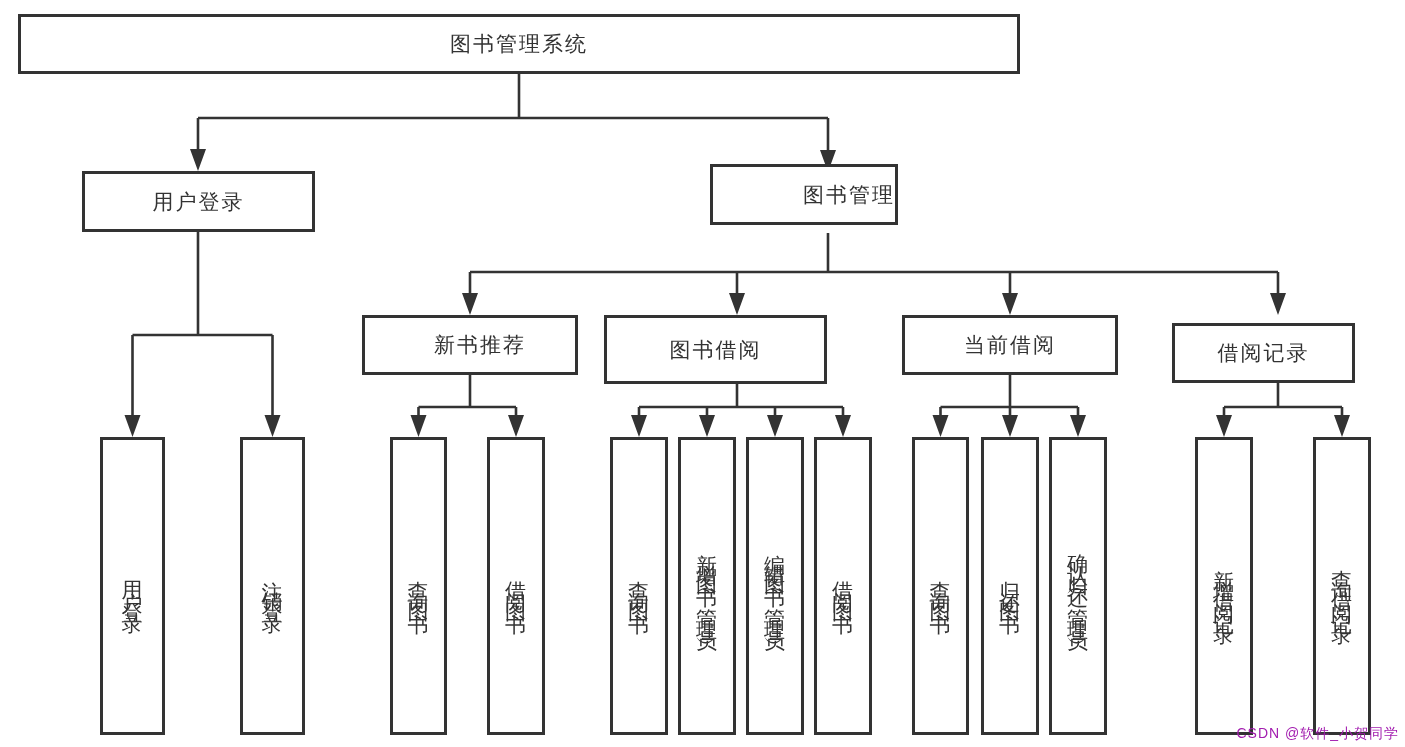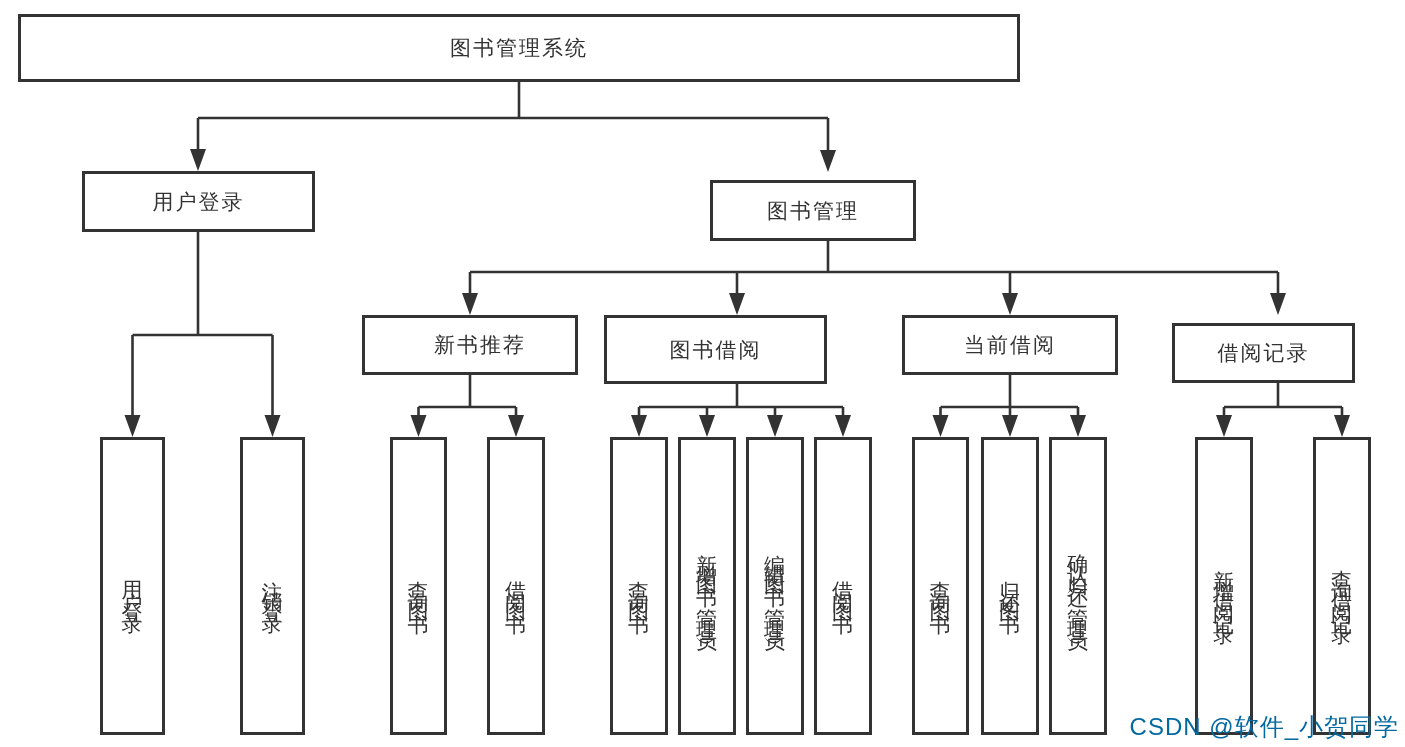--- a/index.html
+++ b/index.html
@@ -14,22 +14,22 @@
     display:flex; align-items:center; justify-content:center;
     color:#333333; font-size:21px; text-align:center;
   }
   .box .hlabel { white-space:nowrap; letter-spacing:2px; }
   .leaf { top:437px; height:298px; }
   .leaf .vtext {
     writing-mode:vertical-rl; text-orientation:mixed;
     font-size:21px; line-height:1; letter-spacing:11px;
   }
   .watermark {
-    position:absolute; right:6px; bottom:4px; font-size:24px;
-    color:#0369a1; letter-spacing:1px; z-index:5; white-space:nowrap;
+    position:absolute; right:6px; bottom:4px; font-size:14px;
+    color:#a21caf; letter-spacing:1px; z-index:5; white-space:nowrap;
   }
 </style>
 </head>
 <body>
 
 <div class="canvas">
 
   <svg class="connectors" viewBox="0 0 1405 747" xmlns="http://www.w3.org/2000/svg">
     <path fill="none" stroke="#333333" stroke-width="2.6" d="
       M519 66 V118
@@ -80,28 +80,28 @@
       M699 415 L715 415 L707 437 Z
       M767 415 L783 415 L775 437 Z
       M835 415 L851 415 L843 437 Z
       M932.5 415 L948.5 415 L940.5 437 Z
       M1002 415 L1018 415 L1010 437 Z
       M1070 415 L1086 415 L1078 437 Z
       M1216 415 L1232 415 L1224 437 Z
       M1334 415 L1350 415 L1342 437 Z"></path>
   </svg>
 
-  <div class="box" style="left:18px;top:14px;width:1002px;height:68px;">
+  <div class="box" style="left:18px;top:14px;width:1002px;height:60px;">
     <span class="hlabel">图书管理系统</span>
   </div>
 
   <div class="box" style="left:82px;top:171px;width:233px;height:61px;">
     <span class="hlabel">用户登录</span>
   </div>
-  <div class="box" style="left:710px;top:180px;width:206px;height:61px;">
+  <div class="box" style="left:710px;top:164px;width:188px;height:61px;justify-content:flex-end;">
     <span class="hlabel">图书管理</span>
   </div>
 
   <div class="box" style="left:362px;top:315px;width:216px;height:60px;padding-left:20px;">
     <span class="hlabel">新书推荐</span>
   </div>
   <div class="box" style="left:604px;top:315px;width:223px;height:69px;">
     <span class="hlabel">图书借阅</span>
   </div>
   <div class="box" style="left:902px;top:315px;width:216px;height:60px;text-align:center;">

